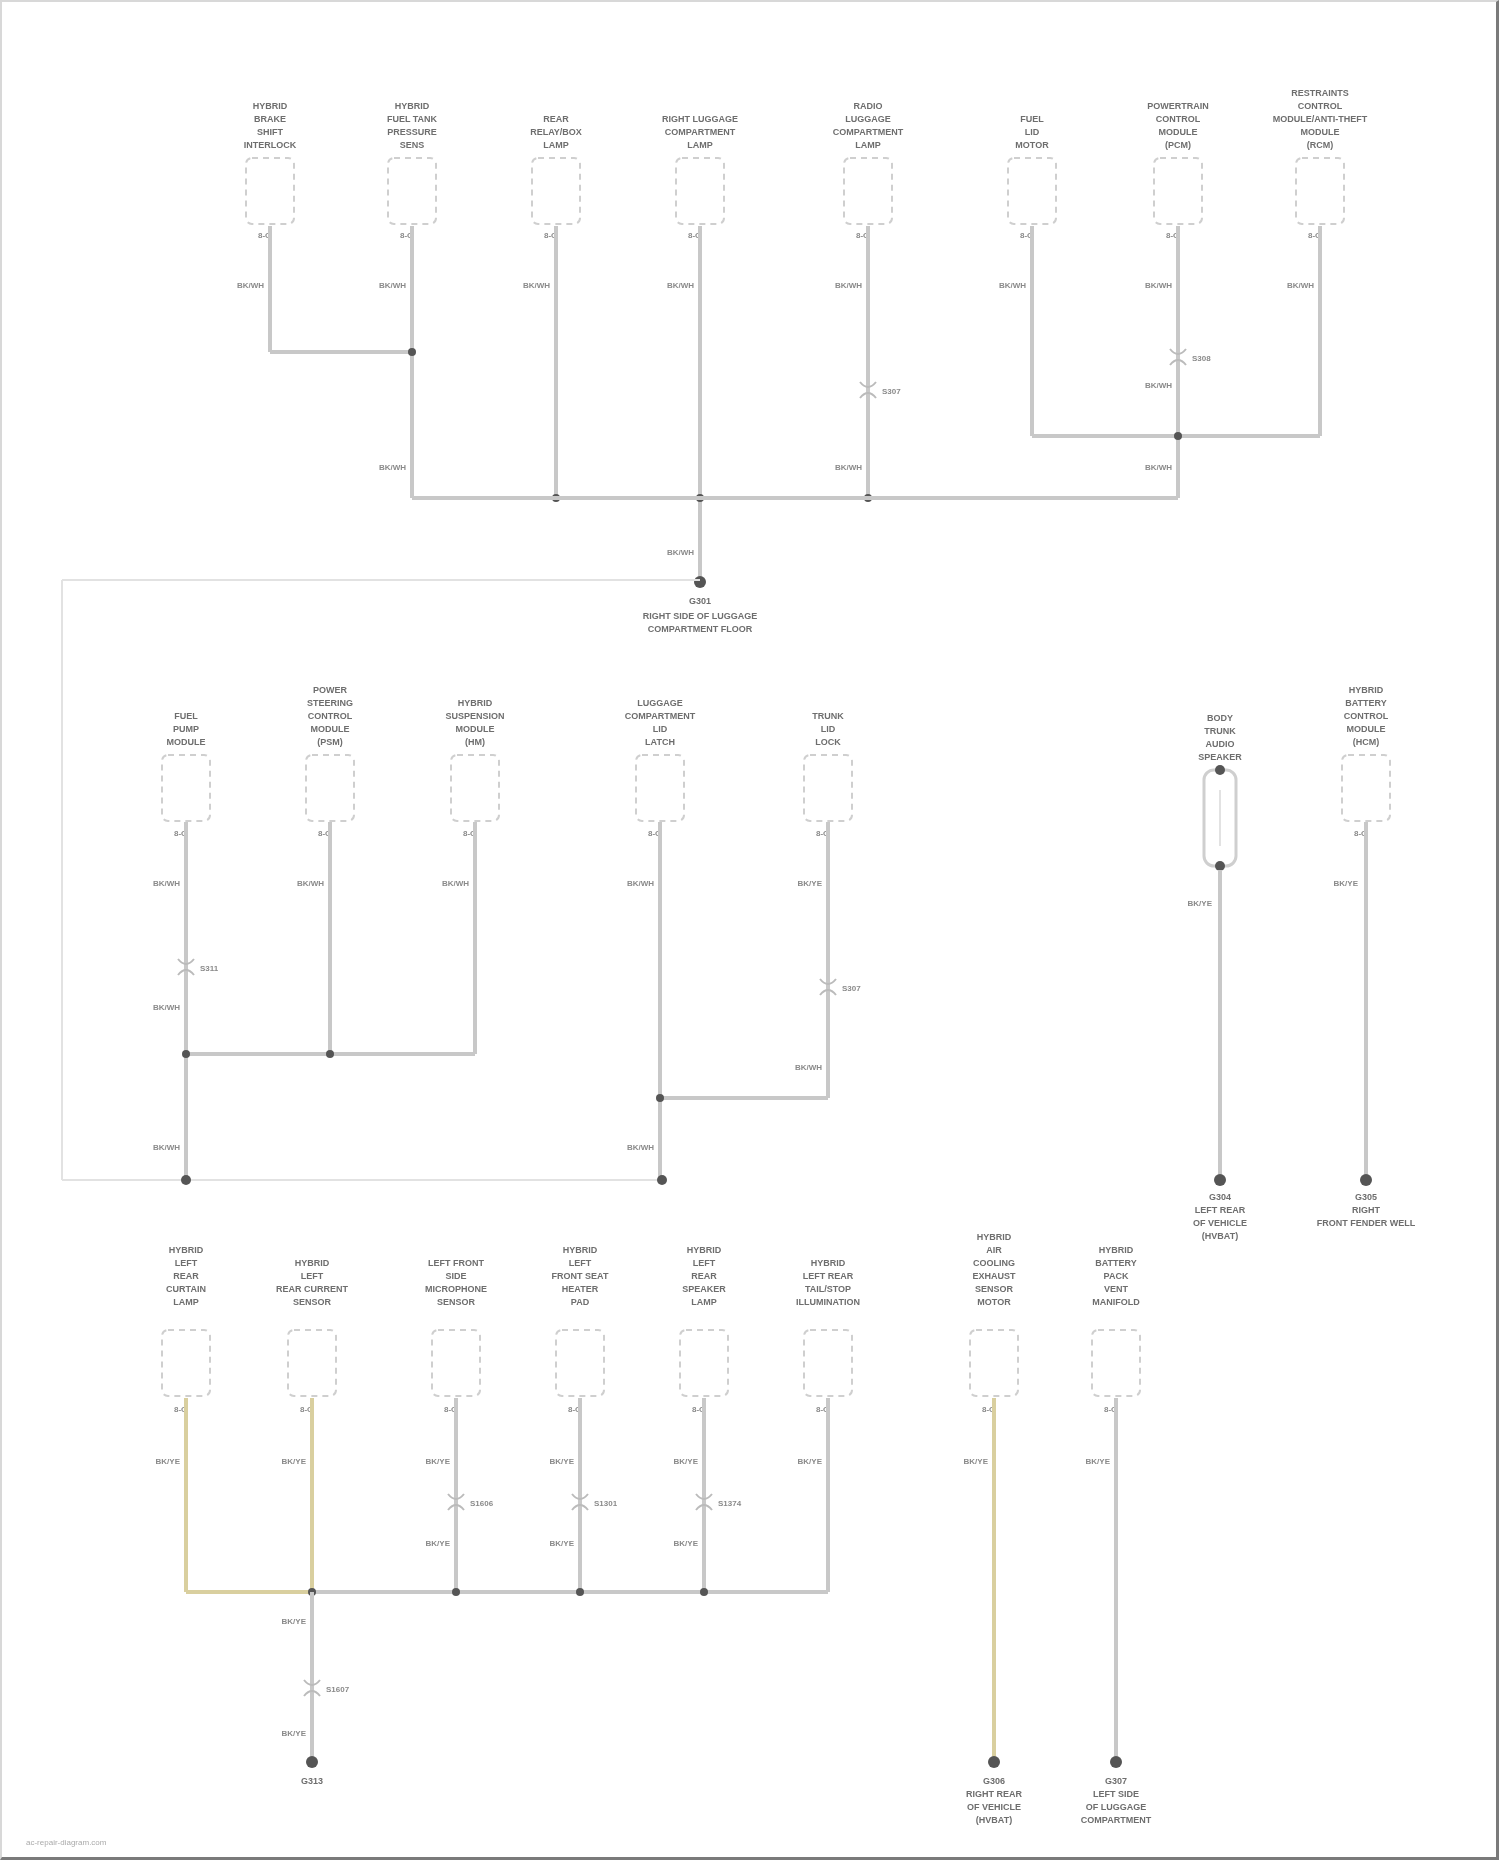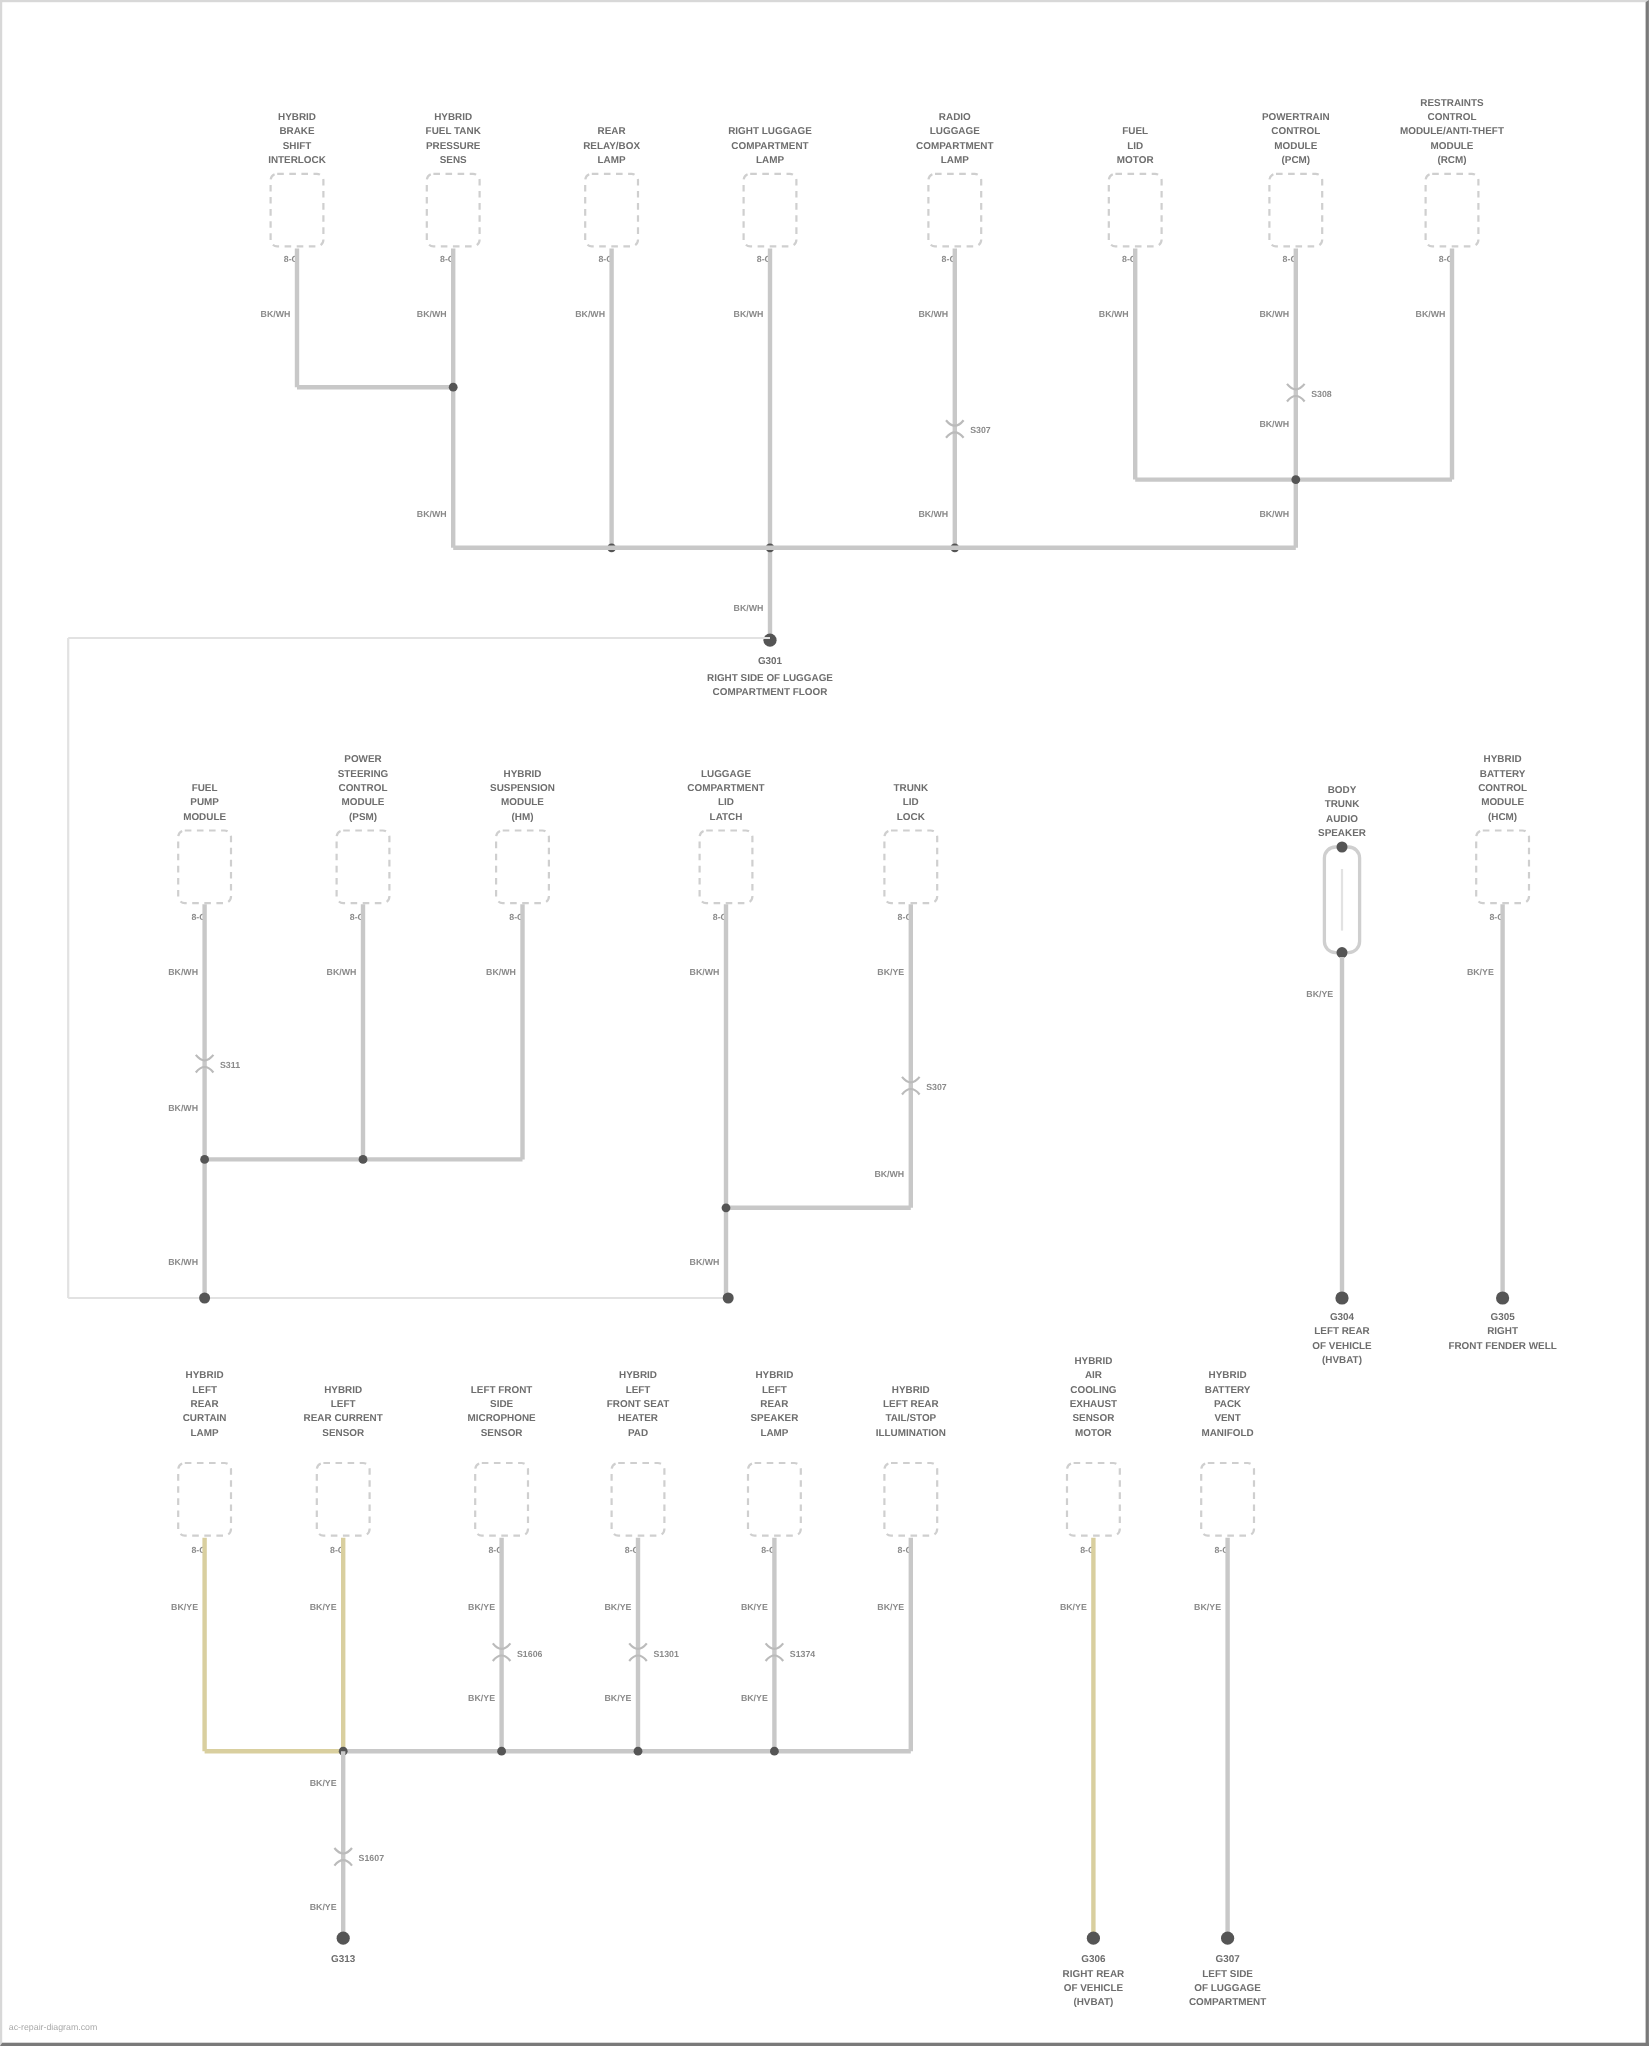--- a/index.html
+++ b/index.html
@@ -6,21 +6,21 @@
   body { width:1500px; height:1861px; overflow:hidden; font-family:"Liberation Sans", sans-serif; }
   .frame { position:absolute; left:0; top:0; width:1494px; height:1855px; border:3px solid #7a7a7a; border-top:2px solid #d8d8d8; border-left:2px solid #d8d8d8; background:#fff; }
   svg { position:absolute; left:0; top:0; }
   .lbl { font-family:"Liberation Sans", sans-serif; font-size:9px; fill:#6e6e6e; font-weight:bold; text-anchor:middle; }
   .wl { font-family:"Liberation Sans", sans-serif; font-size:8px; fill:#8a8a8a; font-weight:bold; }
   .wire { stroke:#c8c8c8; stroke-width:4; fill:none; }
   .wire-y { stroke:#d9cf9f; stroke-width:4; fill:none; }
   .thin { stroke:#e2e2e2; stroke-width:2; fill:none; }
   .conn { fill:#fff; stroke:#cfcfcf; stroke-width:2; stroke-dasharray:6 5; }
   .dot { fill:#555; }
-  .footer { position:absolute; left:8px; top:1838px; font-size:8px; color:#aaa; }
+  .footer { position:absolute; left:26px; top:1838px; font-size:8px; color:#aaa; }
 </style>
 </head>
 <body>
 
 <div class="frame"></div>
 <svg id="diagram" width="1500" height="1861" viewBox="0 0 1500 1861">
     <text x="270" y="109" class="lbl">HYBRID</text>
     <text x="270" y="122" class="lbl">BRAKE</text>
     <text x="270" y="135" class="lbl">SHIFT</text>
     <text x="270" y="148" class="lbl">INTERLOCK</text>

